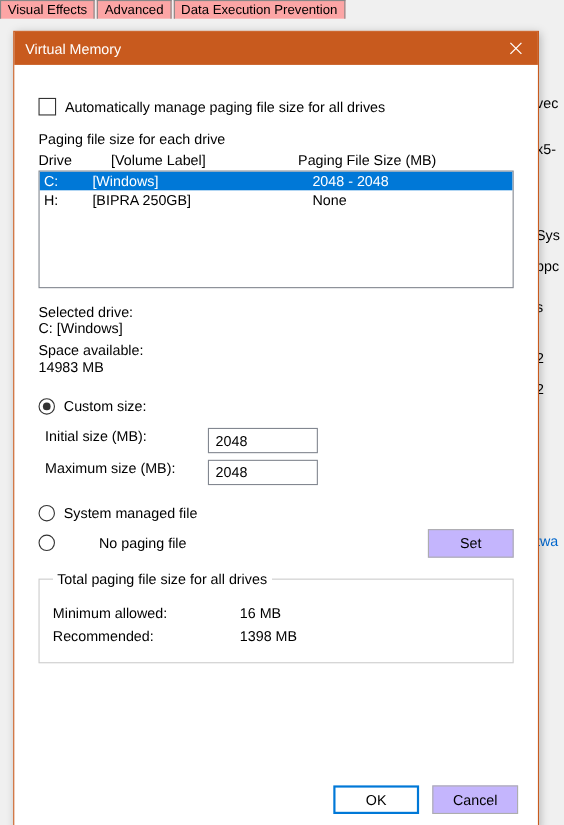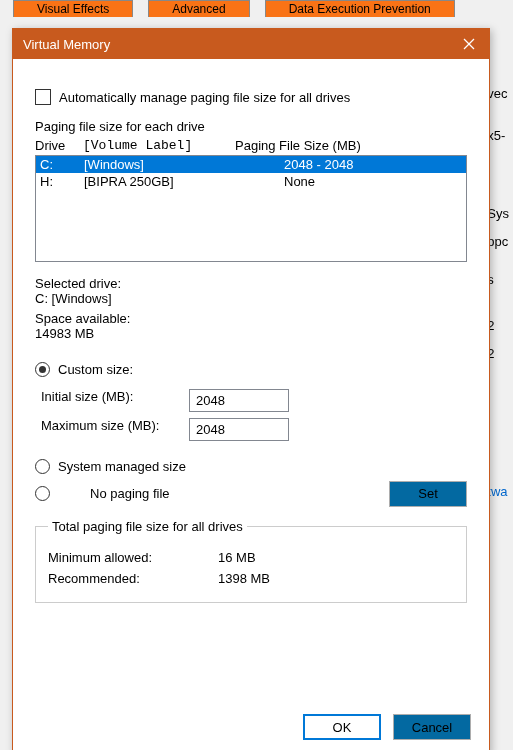--- a/index.html
+++ b/index.html
@@ -12,26 +12,25 @@
     overflow: hidden;
     position: relative;
   }
   .bg-tabs {
     position: absolute;
     top: 0; left: 0;
     display: flex;
     font-size: 12px;
   }
   .bg-tab {
-    padding: 1px 23px;
+    padding: 1px 6px;
     border: 1px solid #888;
     border-bottom: none;
-    background: #f97316;
+    background: #fca5a5;
     margin-right: 2px;
-    margin-left: 13px;
   }
   .bg-right {
     position: absolute;
     right: 4px;
     top: 80px;
     font-size: 13px;
     color: #000;
     line-height: 28px;
   }
   .bg-link {
@@ -99,23 +98,24 @@
 
   .group-label {
     font-size: 13px;
     margin-bottom: 2px;
   }
 
   .drive-header {
     display: flex;
     font-size: 13px;
     padding: 2px 0;
+    gap: 18px;
   }
   .drive-header .col1 { width: 48px; }
-  .drive-header .col2 { width: 152px; font-family: Liberation Mono, monospace; }
+  .drive-header .col2 { width: 152px; }
   .drive-header .col3 { flex: 1; }
 
   .drive-list {
     border: 1px solid #828790;
     background: #fff;
     height: 107px;
     overflow: hidden;
   }
   .drive-row {
     display: flex;
@@ -172,21 +172,21 @@
     height: 23px;
     border: 1px solid #828790;
     padding: 2px 6px;
     font-size: 13px;
     font-family: inherit;
   }
   .btn {
     min-width: 78px;
     height: 26px;
     border: 1px solid #adadad;
-    background: #0369a1;
+    background: #c4b5fd;
     font-size: 13px;
     font-family: inherit;
     cursor: pointer;
     padding: 0 14px;
   }
   .btn.default {
     border: 2px solid #0078d7;
     background: #fff;
   }
 
@@ -300,21 +300,21 @@
         <input type="text" value="2048" style="">
       </div>
       <div class="size-row">
         <span class="lbl">Maximum size (MB):</span>
         <input type="text" value="2048" style="">
       </div>
     </div>
 
     <div class="radio-row" style="margin-top:12px;">
       <span class="radio"></span>
-      <span>System managed size</span>
+      <span>System managed file</span>
     </div>
 
     <div style="display:flex;align-items:center;">
       <div class="radio-row" style="flex:1;gap:40px;">
         <span class="radio"></span>
         <span>No paging file</span>
       </div>
       <button class="btn">Set</button>
     </div>
 

